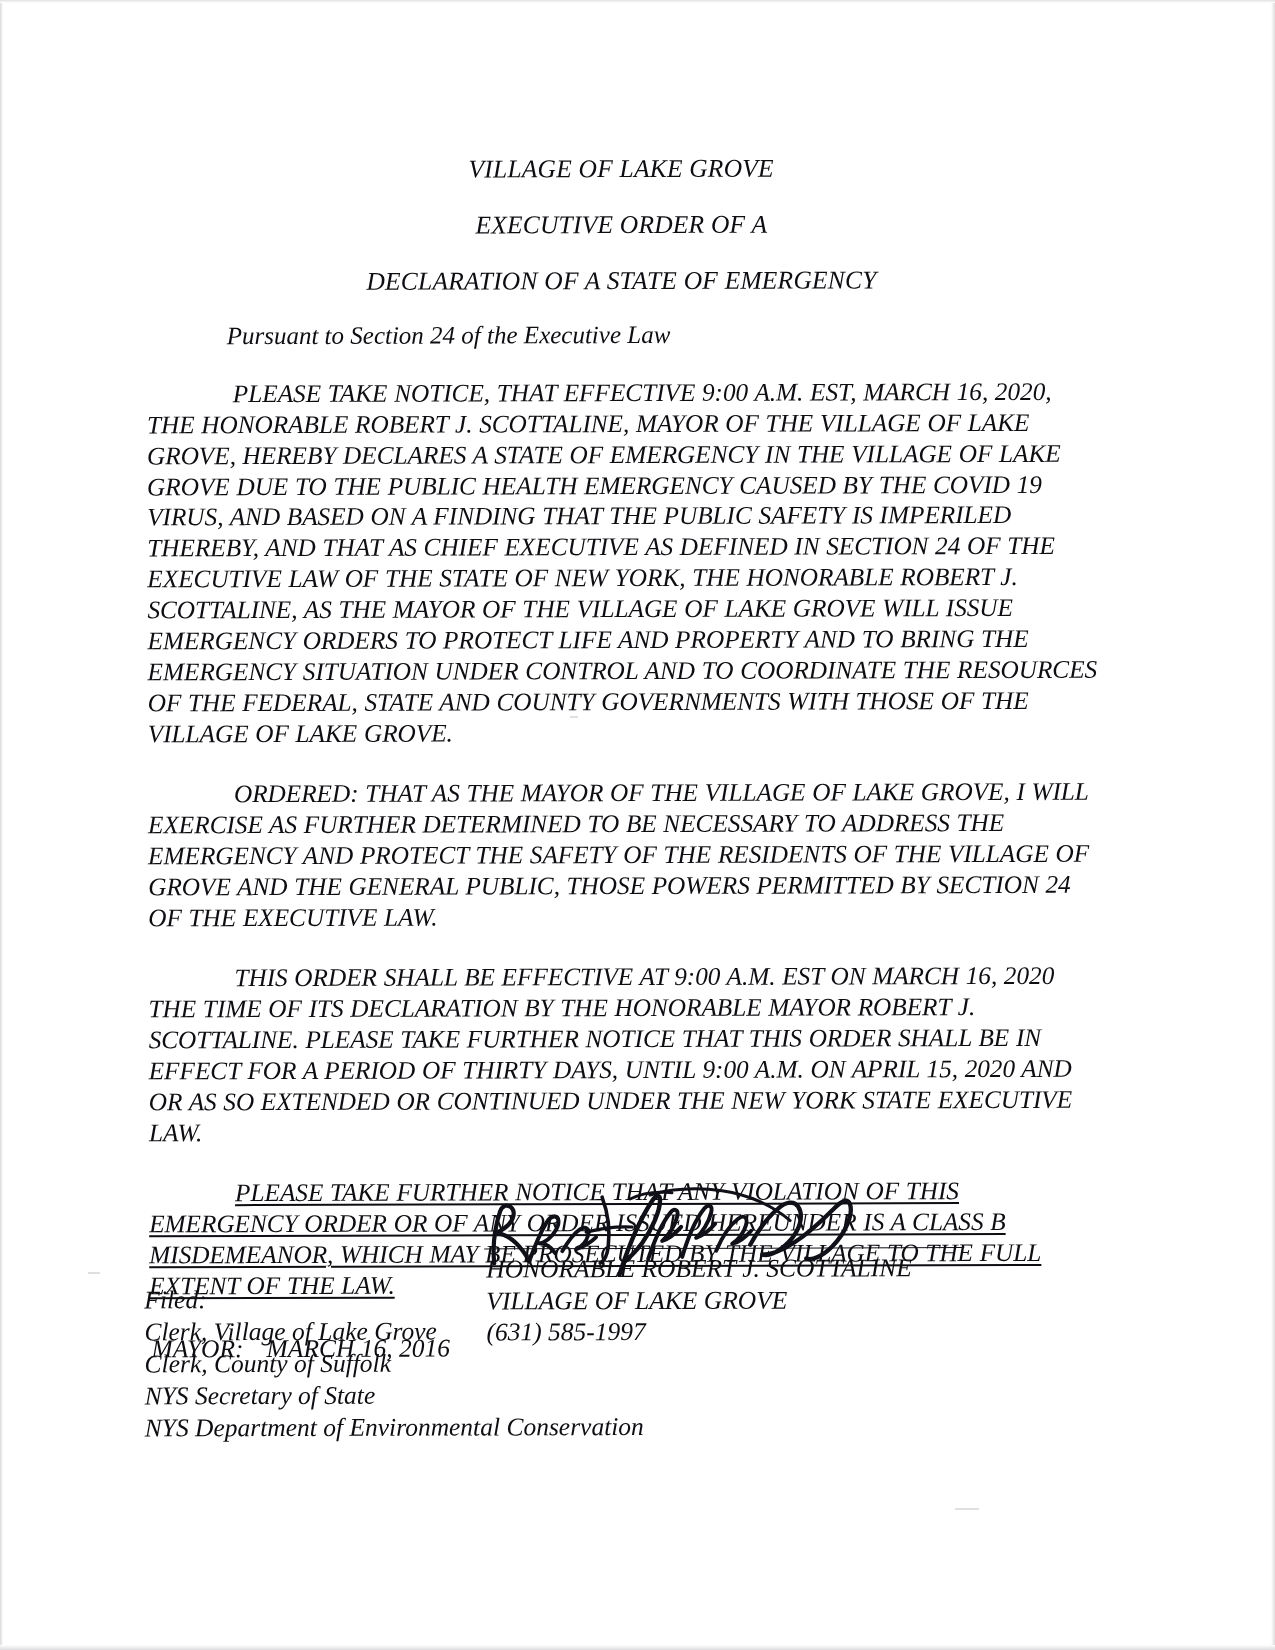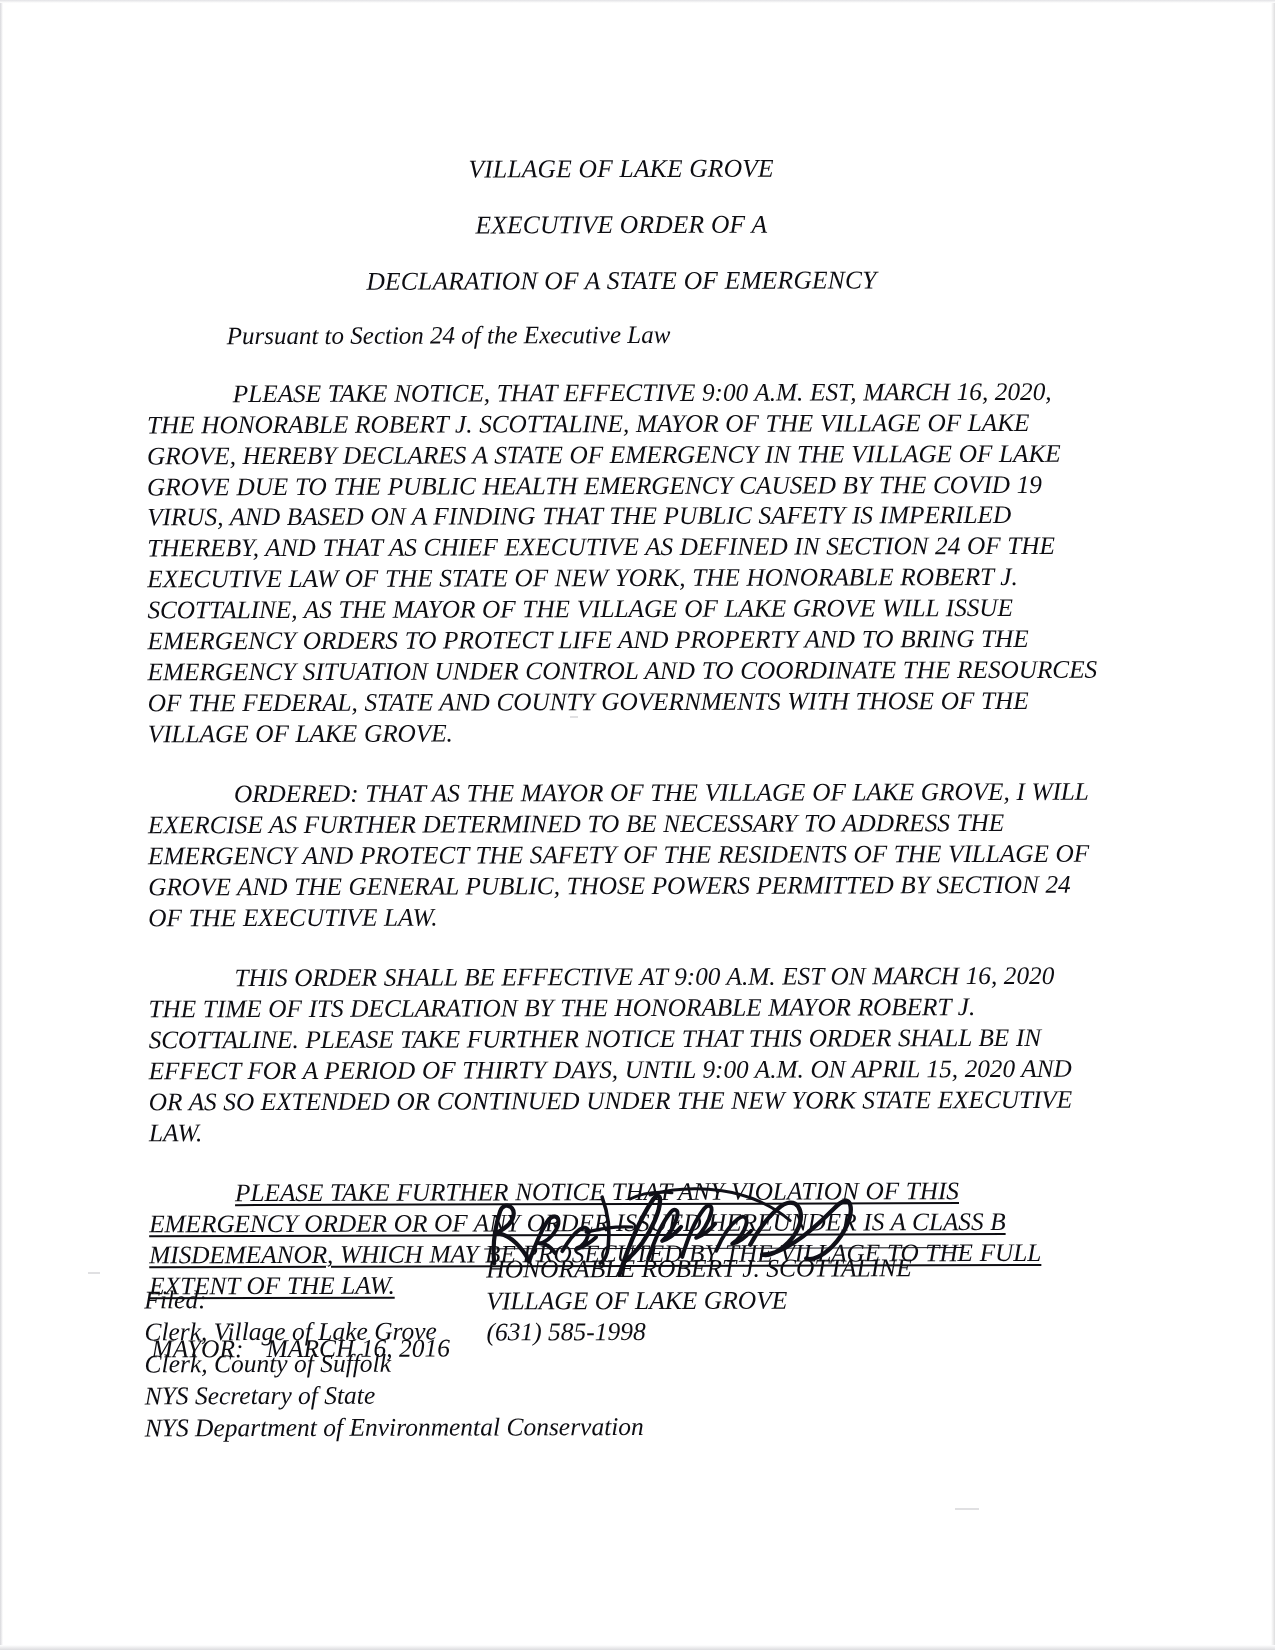--- a/index.html
+++ b/index.html
@@ -186,21 +186,21 @@
           <path d="M168,10 C186,4 214,2 240,6 C268,10 292,22 308,36" stroke-width="3"></path>
           <path d="M148,14 C160,8 176,6 190,8" stroke-width="2.8"></path>
         </g>
       </svg>
 
       <div id="sig-rule"></div>
 
       <div id="sig-lines">
         <div>HONORABLE ROBERT J. SCOTTALINE</div>
         <div>VILLAGE OF LAKE GROVE</div>
-        <div>(631) 585-1998</div>
+        <div>(631) 585-1997</div>
       </div>
 
     </div>
 
     <div id="filed-block">
       <div>Filed:</div>
       <div>Clerk, Village of Lake Grove</div>
       <div>Clerk, County of Suffolk</div>
       <div>NYS Secretary of State</div>
       <div>NYS Department of Environmental Conservation</div>

